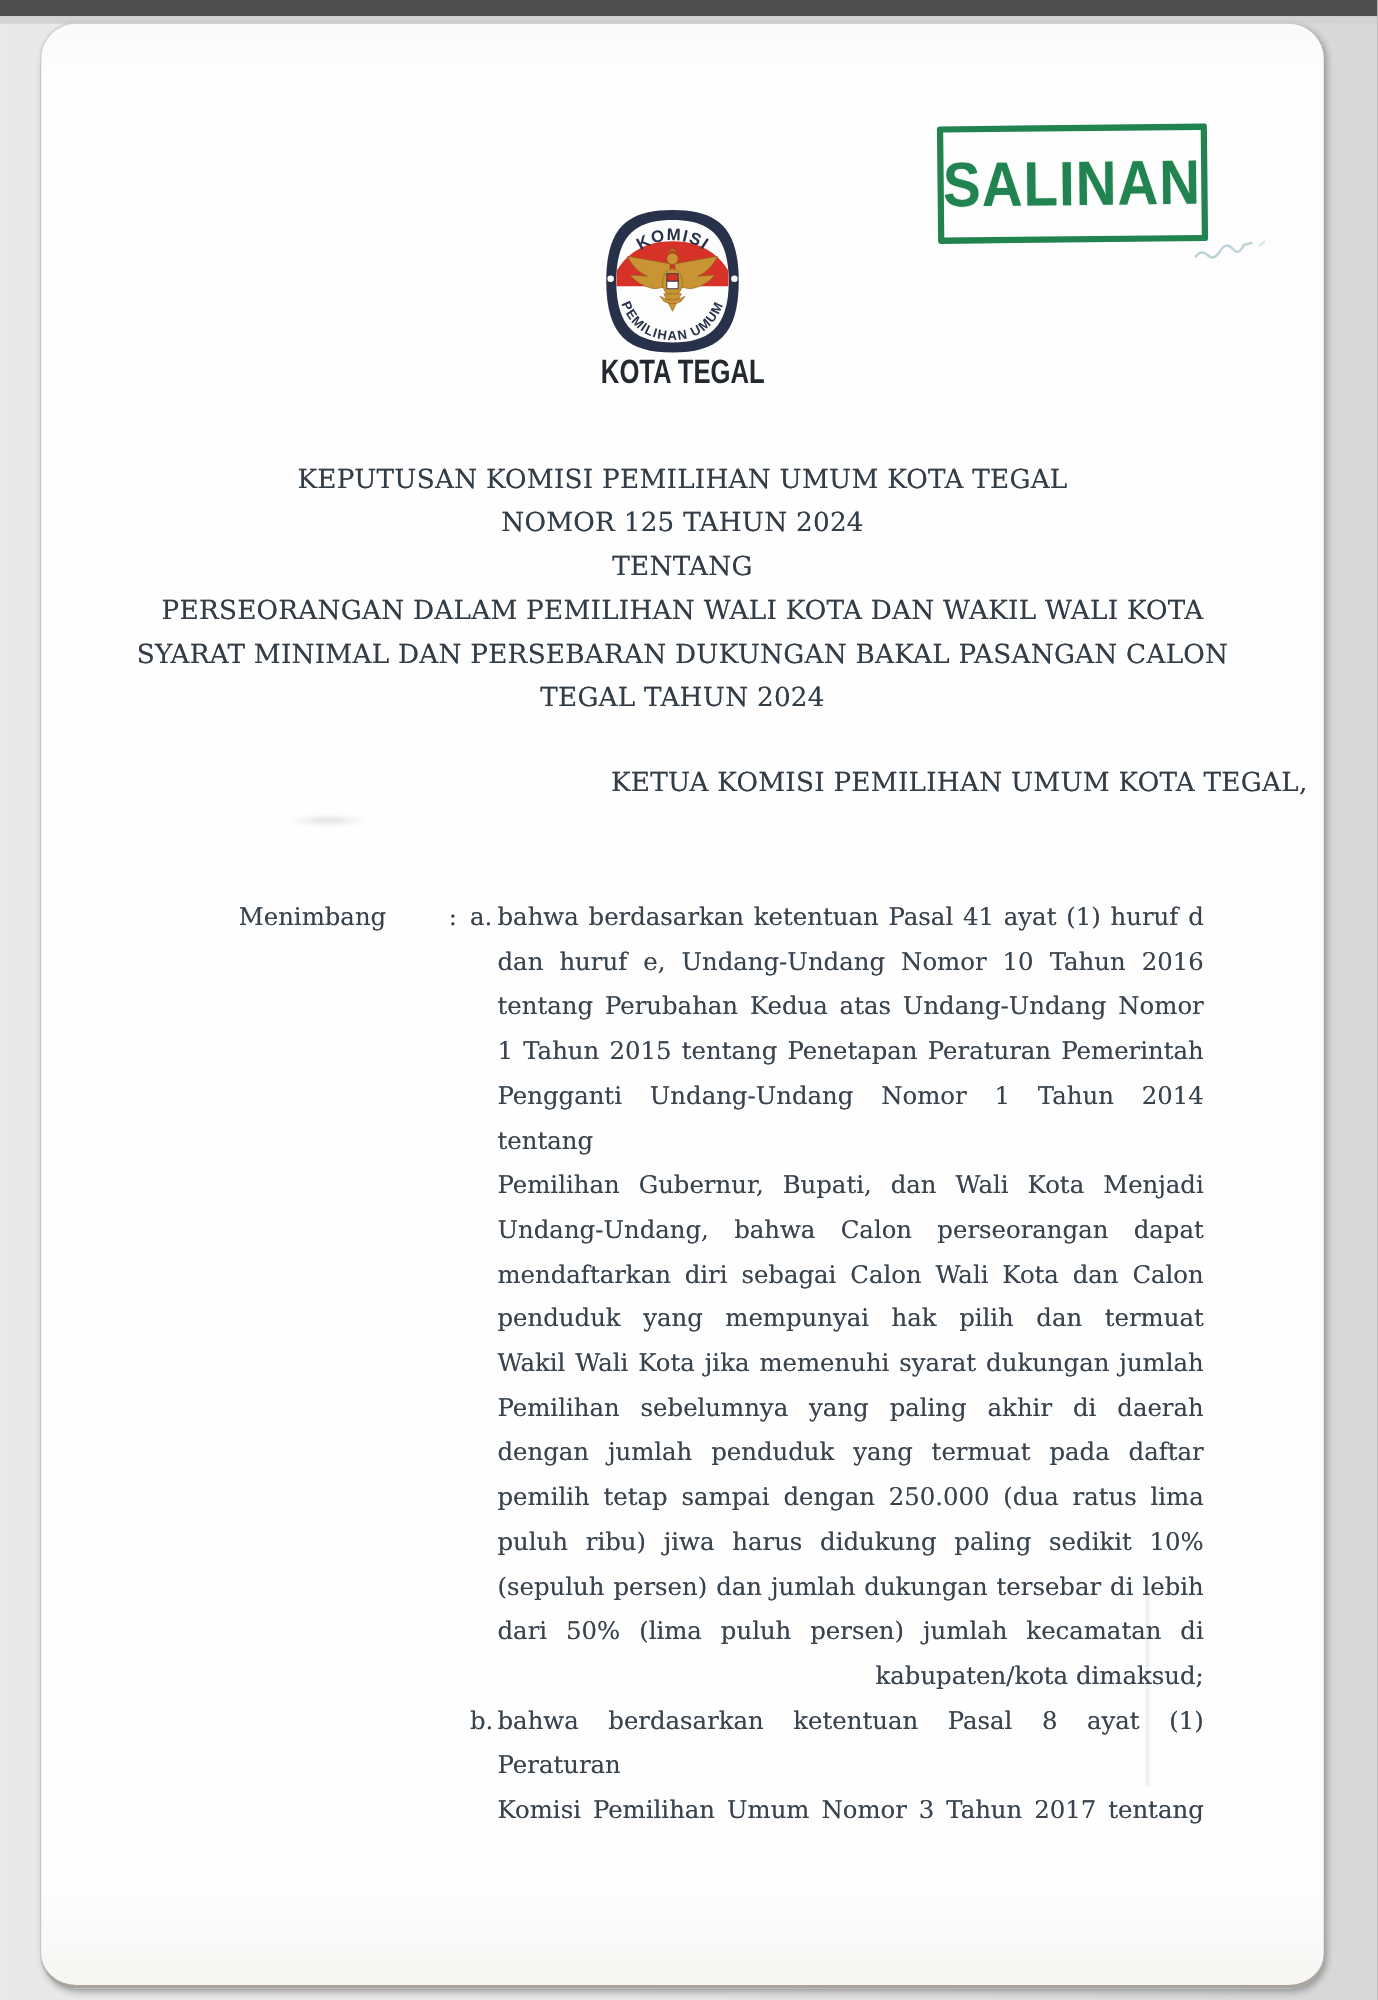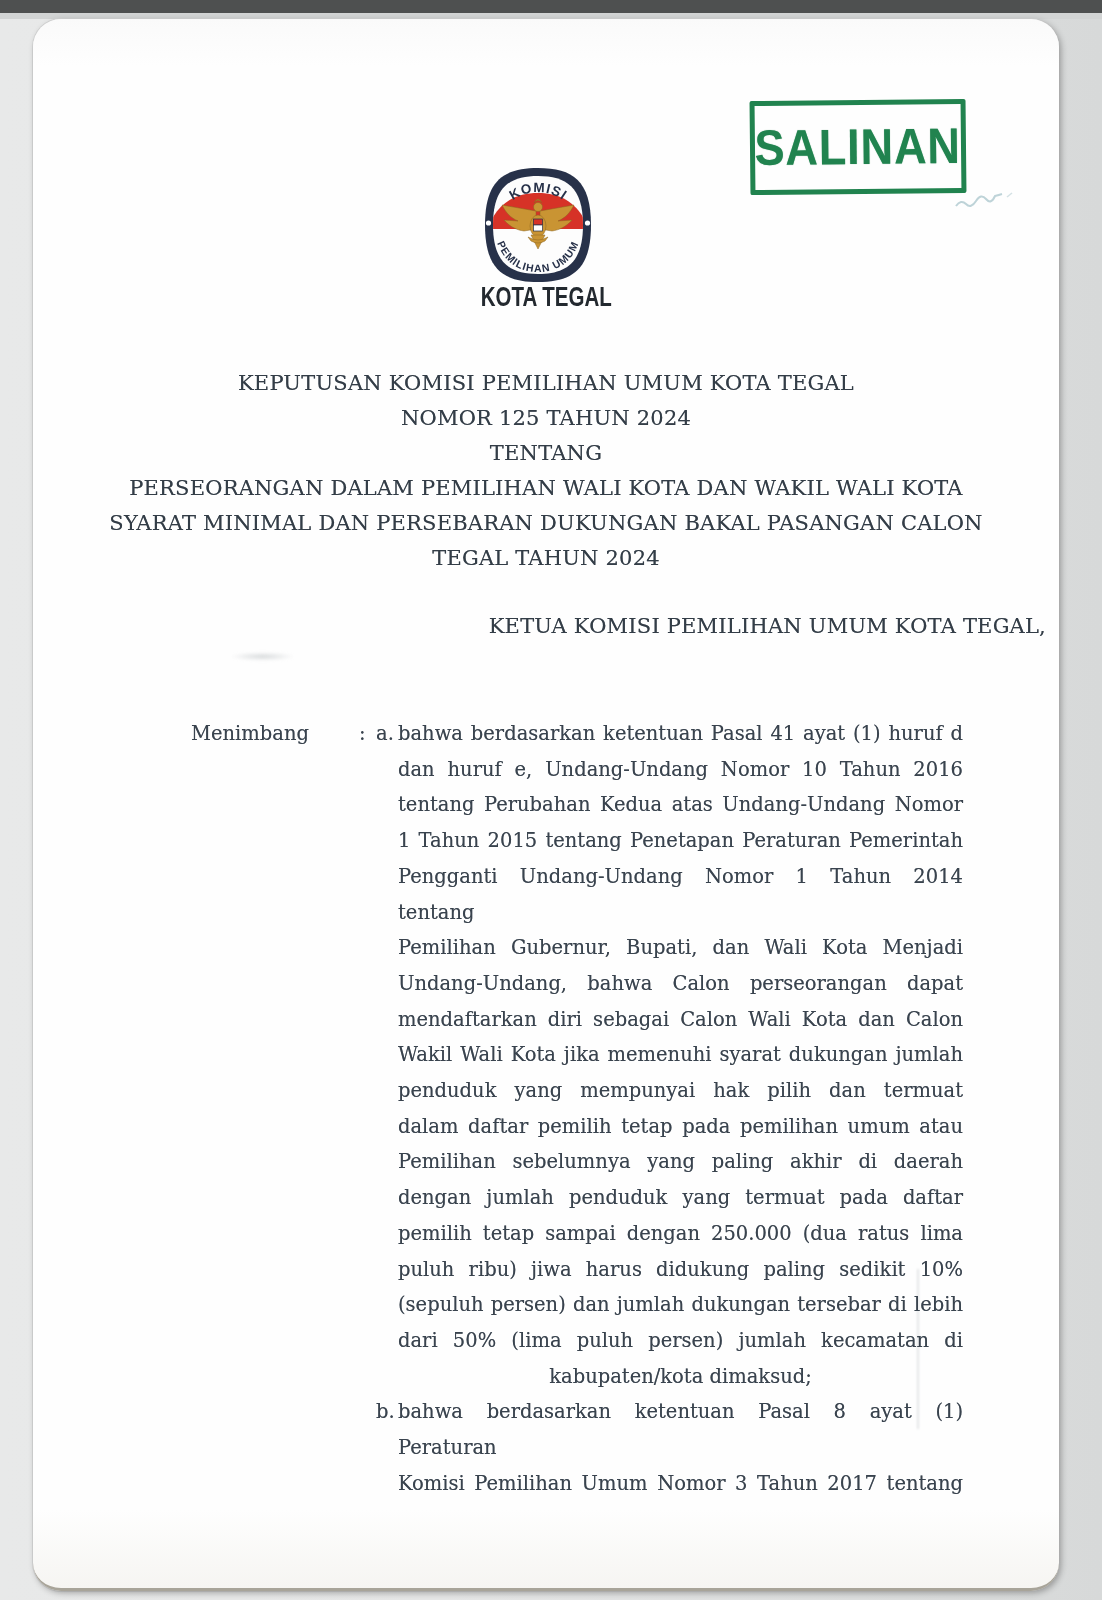--- a/index.html
+++ b/index.html
@@ -33,21 +33,21 @@
               font-size:21px;color:#333d47;letter-spacing:.2px;text-shadow:0 0 .5px rgba(51,61,71,.6);}
   
   .considering{position:absolute;left:158px;top:697px;width:772px;color:#39434e;
                font-size:19.5px;line-height:35.7px;text-shadow:0 0 .5px rgba(57,67,78,.55);}
   .c-label{position:absolute;left:0;top:0;}
   .c-colon{position:absolute;left:168px;top:0;}
   .c-items{margin-left:185px;}
   .item{display:flex;}
   .marker{width:22px;flex:none;}
   .lines{width:565px;flex:none;}
-  .bline{text-align:center;}
+  .bline{text-align:right;}
   .bline.just{text-align:justify;text-align-last:justify;}
   
   .smudge{position:absolute;left:197px;top:633px;width:65px;height:9px;border-radius:50%;
           background:radial-gradient(ellipse at center,rgba(185,190,193,.55),rgba(185,190,193,0) 70%);
           filter:blur(1.5px);}
   .streak{position:absolute;left:884px;top:1250px;width:2px;height:160px;
           background:rgba(170,178,183,.30);filter:blur(1px);}
 </style>
 </head>
 <body>
@@ -129,23 +129,22 @@
             <div class="marker">a.</div>
             <div class="lines">
               <div class="bline just">bahwa berdasarkan ketentuan Pasal 41 ayat (1) huruf d</div>
               <div class="bline just">dan huruf e, Undang-Undang Nomor 10 Tahun 2016</div>
               <div class="bline just">tentang Perubahan Kedua atas Undang-Undang Nomor</div>
               <div class="bline just">1 Tahun 2015 tentang Penetapan Peraturan Pemerintah</div>
               <div class="bline just">Pengganti Undang-Undang Nomor 1 Tahun 2014 tentang</div>
               <div class="bline just">Pemilihan Gubernur, Bupati, dan Wali Kota Menjadi</div>
               <div class="bline just">Undang-Undang, bahwa Calon perseorangan dapat</div>
               <div class="bline just">mendaftarkan diri sebagai Calon Wali Kota dan Calon</div>
+              <div class="bline just">penduduk yang mempunyai hak pilih dan termuat</div>
               <div class="bline just">Wakil Wali Kota jika memenuhi syarat dukungan jumlah</div>
-              <div class="bline just">penduduk yang mempunyai hak pilih dan termuat</div>
-              <div class="bline just">dalam daftar pemilih tetap pada pemilihan umum atau</div>
               <div class="bline just">Pemilihan sebelumnya yang paling akhir di daerah</div>
               <div class="bline just">dengan jumlah penduduk yang termuat pada daftar</div>
               <div class="bline just">pemilih tetap sampai dengan 250.000 (dua ratus lima</div>
               <div class="bline just">puluh ribu) jiwa harus didukung paling sedikit 10%</div>
               <div class="bline just">(sepuluh persen) dan jumlah dukungan tersebar di lebih</div>
               <div class="bline just">dari 50% (lima puluh persen) jumlah kecamatan di</div>
               <div class="bline">kabupaten/kota dimaksud;</div>
             </div>
           </div>
           <div class="item">

